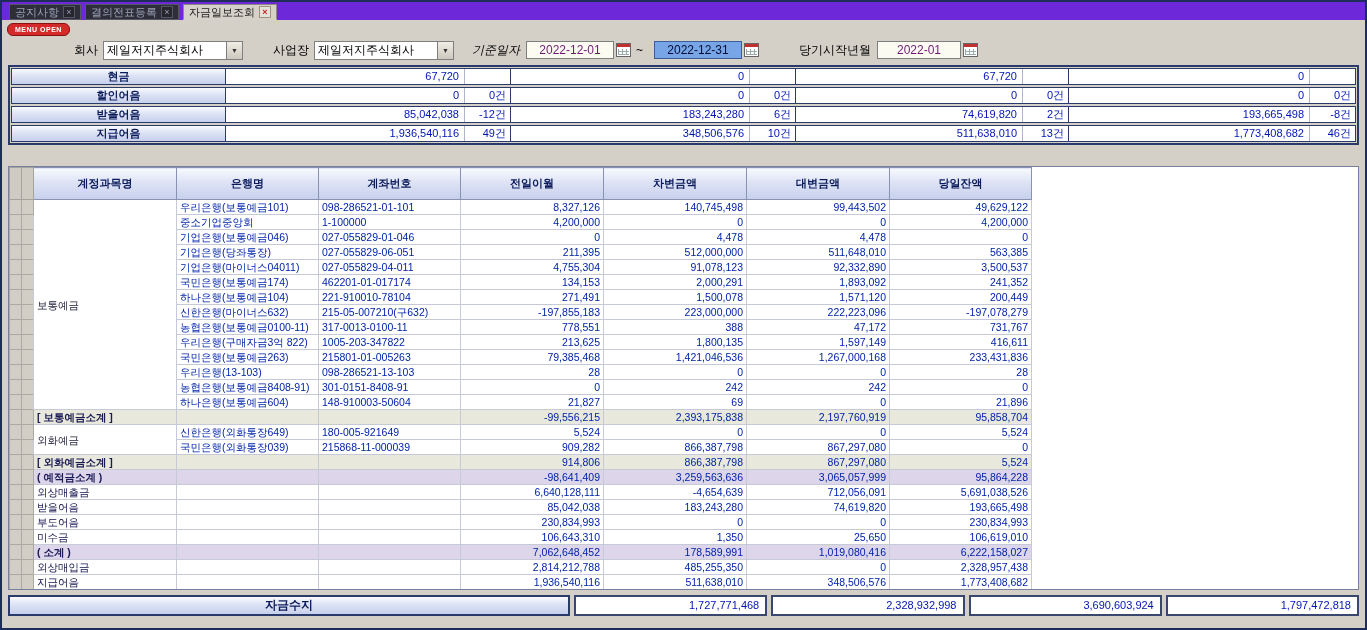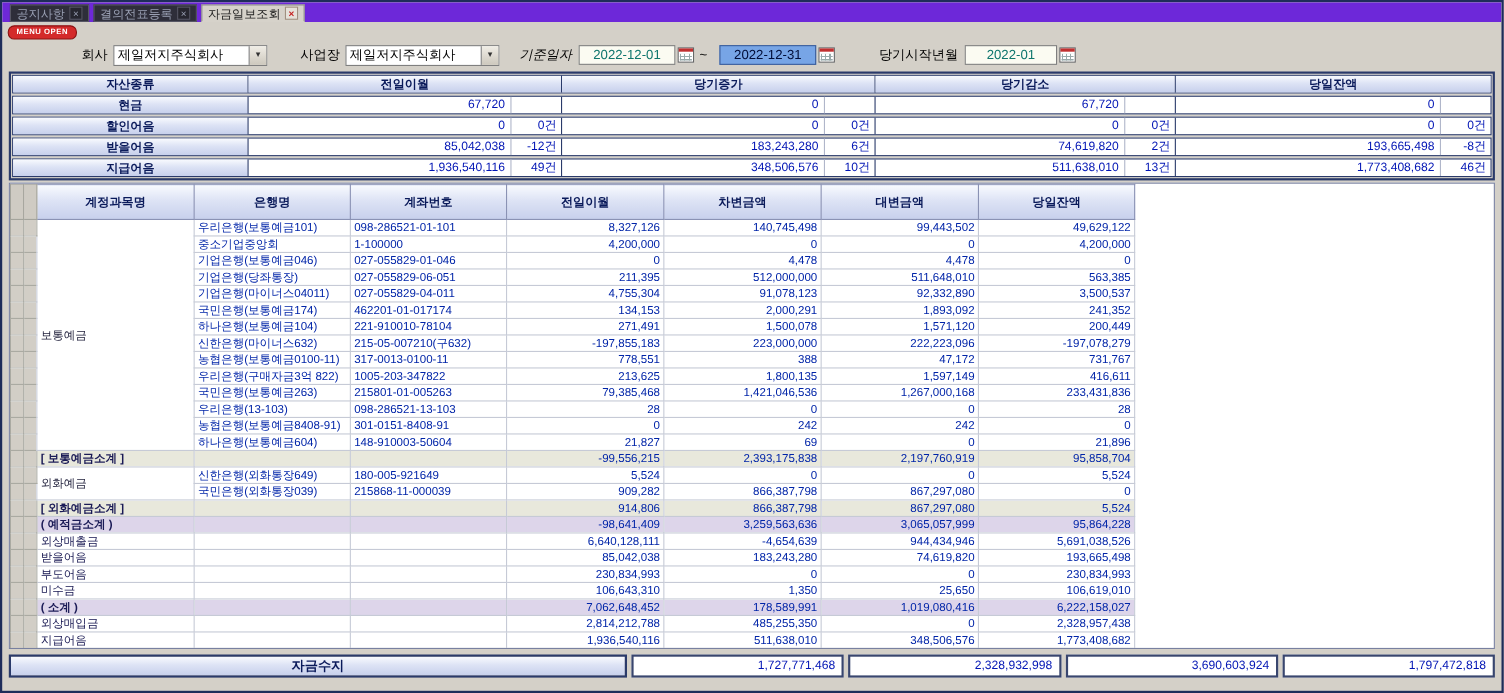--- a/index.html
+++ b/index.html
@@ -55,21 +55,21 @@
   }
   .combo-text { flex:1; font-size:12px; line-height:17px; padding:0 3px; overflow:hidden; white-space:nowrap; }
   .combo-btn {
     width:16px; background:linear-gradient(#f0ede6,#cdc8bd);
     border-left:1px solid #7f7f7f; text-align:center;
     font-size:7px; line-height:17px; color:#333;
   }
   .datefield {
     height:18px; width:88px; margin-left:6px;
     border:1px solid #7f7f7f; background:#fbfbf2;
-    color:#0f766e; font-size:12px; text-align:center; line-height:16px;
+    color:#701a75; font-size:12px; text-align:center; line-height:16px;
   }
   .datefield.selected { background:#77a5e6; color:#000d38; border-color:#3c5e9a; }
   .periodfield { width:84px; }
   .tilde { margin:0 5px; font-size:12px; }
   .calicon {
     width:15px; height:14px; margin-left:2px; position:relative;
     border:1px solid #666; background:#fff; flex:none;
   }
   .calicon::before {
     content:''; position:absolute; top:0; left:0; right:0; height:3px; background:#c03030;
@@ -193,27 +193,20 @@
     <span class="tilde" data-name="date-range-separator">~</span>
     <div class="datefield selected" data-name="base-date-to-input">2022-12-31</div>
     <span class="calicon" data-name="calendar-icon"></span>
 
     <span class="flabel lab-period" data-name="period-start-label">당기시작년월</span>
     <div class="datefield periodfield" data-name="period-start-input">2022-01</div>
     <span class="calicon" data-name="calendar-icon"></span>
   </div>
 
   <div class="summary" data-name="summary-table">
-    <div class="srow" data-name="summary-header-row">
-      <div class="hcell sname" data-name="summary-header-asset-type">자산종류</div>
-      <div class="hcell c0" data-name="summary-header-prev-carryover">전일이월</div>
-      <div class="hcell c1" data-name="summary-header-period-increase">당기증가</div>
-      <div class="hcell c2" data-name="summary-header-period-decrease">당기감소</div>
-      <div class="hcell c3" data-name="summary-header-today-balance">당일잔액</div>
-    </div>
     <div data-name="summary-body">
         <div class="srow" data-name="summary-row">
           <div class="sname" data-name="asset-type-cell">현금</div>
           <div class="scol c0">
             <div class="samt" data-name="amount-cell">67,720</div>
             <div class="scnt" data-name="count-cell"></div>
           </div>
           <div class="scol c1">
             <div class="samt" data-name="amount-cell">0</div>
             <div class="scnt" data-name="count-cell"></div>
@@ -510,21 +503,21 @@
             <td class="num" data-name="today-balance-cell">95,864,228</td>
           </tr>
           <tr class="t-a" data-name="detail-row">
             <td class="sel" data-name="row-selector-cell"></td>
             <td class="sel" data-name="row-selector-cell"></td>
             <td class="lbl" data-name="account-name-cell">외상매출금</td>
             <td class="txt" data-name="bank-name-cell"></td>
             <td class="txt" data-name="account-number-cell"></td>
             <td class="num" data-name="prev-carryover-cell">6,640,128,111</td>
             <td class="num" data-name="debit-amount-cell">-4,654,639</td>
-            <td class="num" data-name="credit-amount-cell">944,434,946</td>
+            <td class="num" data-name="credit-amount-cell">712,056,091</td>
             <td class="num" data-name="today-balance-cell">5,691,038,526</td>
           </tr>
           <tr class="t-a" data-name="detail-row">
             <td class="sel" data-name="row-selector-cell"></td>
             <td class="sel" data-name="row-selector-cell"></td>
             <td class="lbl" data-name="account-name-cell">받을어음</td>
             <td class="txt" data-name="bank-name-cell"></td>
             <td class="txt" data-name="account-number-cell"></td>
             <td class="num" data-name="prev-carryover-cell">85,042,038</td>
             <td class="num" data-name="debit-amount-cell">183,243,280</td>

